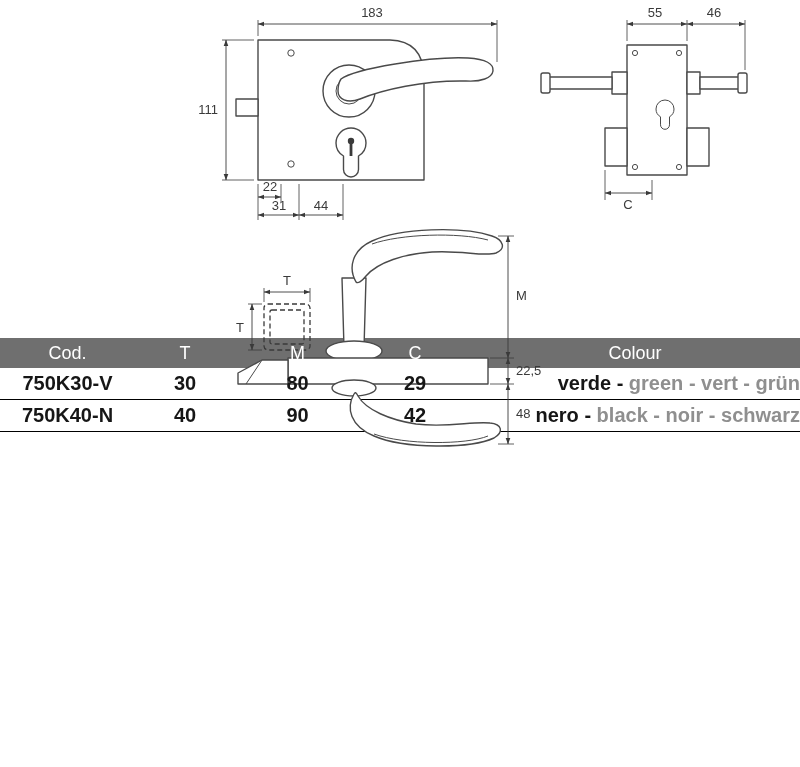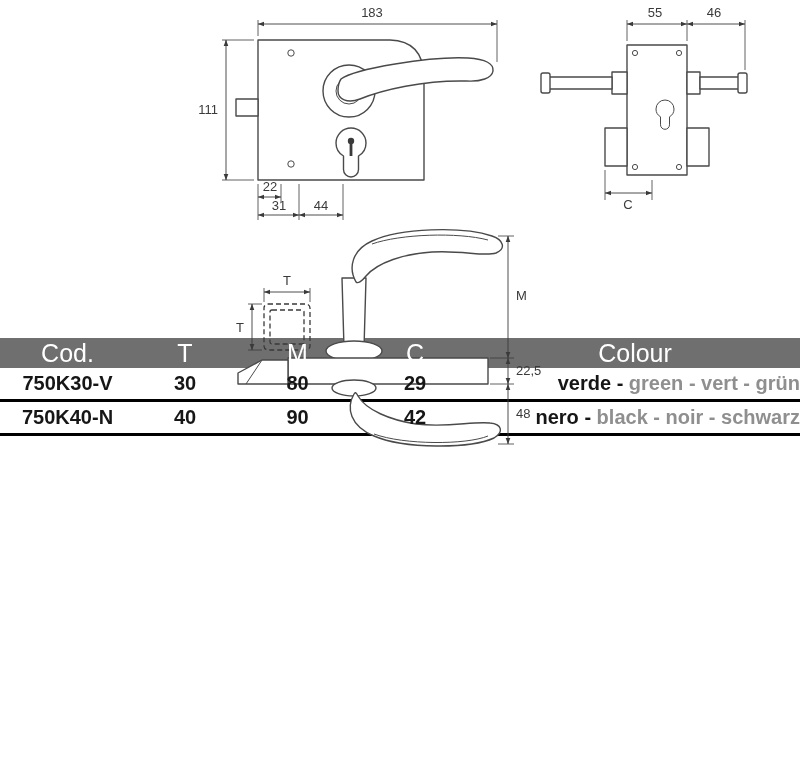--- a/index.html
+++ b/index.html
@@ -11,32 +11,32 @@
   .drawings text { font-family:"Liberation Sans", sans-serif; font-size:13px; fill:#3a3a3a; }
   .shape { fill:#ffffff; stroke:#4a4a4a; stroke-width:1.4; stroke-linejoin:round; }
   .det   { fill:none; stroke:#4a4a4a; stroke-width:1; }
   .dark  { fill:#3a3a3a; stroke:none; }
   .dim   { stroke:#3a3a3a; stroke-width:0.9; fill:none; }
   .ext   { stroke:#3a3a3a; stroke-width:0.8; fill:none; }
   .dash  { fill:none; stroke:#3a3a3a; stroke-width:1.3; stroke-dasharray:5,3; }
 
   table.spec { width:800px; border-collapse:collapse; table-layout:fixed; }
   table.spec thead th {
-    background:#6f6f6f; color:#ffffff; font-weight:400; font-size:25px;
+    background:#6f6f6f; color:#ffffff; font-weight:400; font-size:18px;
     height:30px; padding:0; text-align:center;
   }
   table.spec th.col-cod { width:135px; }
   table.spec th.col-t   { width:100px; }
   table.spec th.col-m   { width:125px; }
   table.spec th.col-c   { width:110px; }
   table.spec th.col-colour { width:330px;margin-top:48px; }
   table.spec tbody td {
     height:31px; padding:0; text-align:center;
     font-size:20px; font-weight:700; color:#161616;
-    border-bottom:3px solid #000000; white-space:nowrap;
+    border-bottom:1px solid #000000; white-space:nowrap;
   }
   table.spec tbody td.colour { text-align:right; }
   .c-primary   { color:#161616; font-weight:700; }
   .c-secondary { color:#8f8f8f; font-weight:700; }
 </style>
 </head>
 <body>
 
 <div class="page">
 

